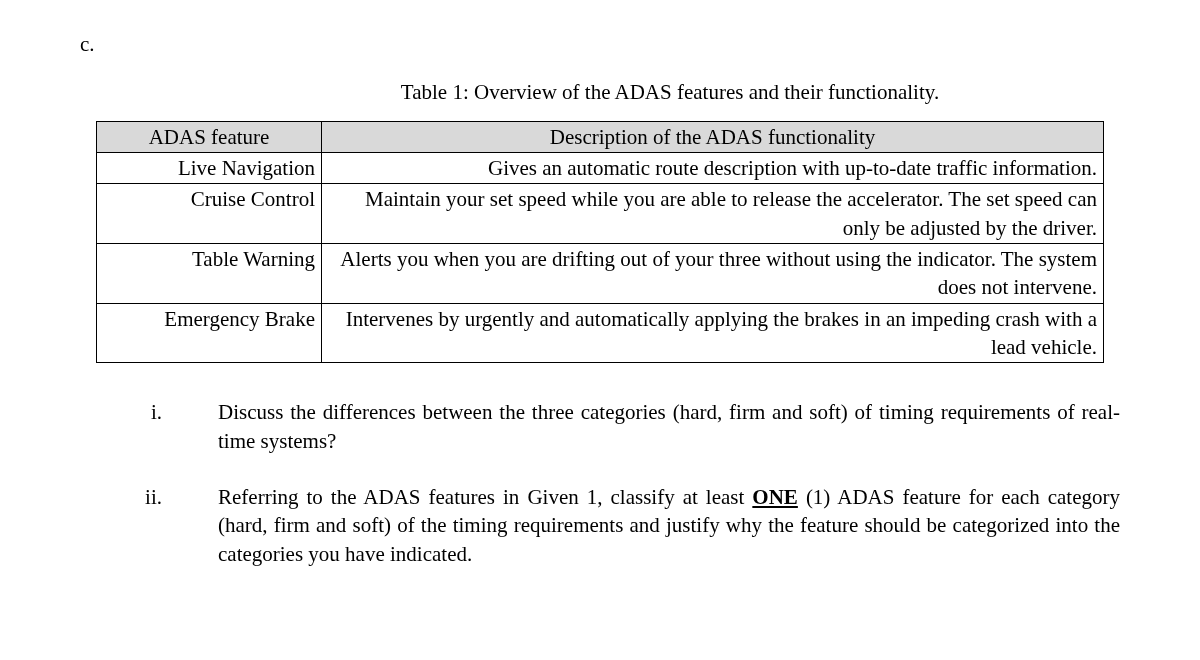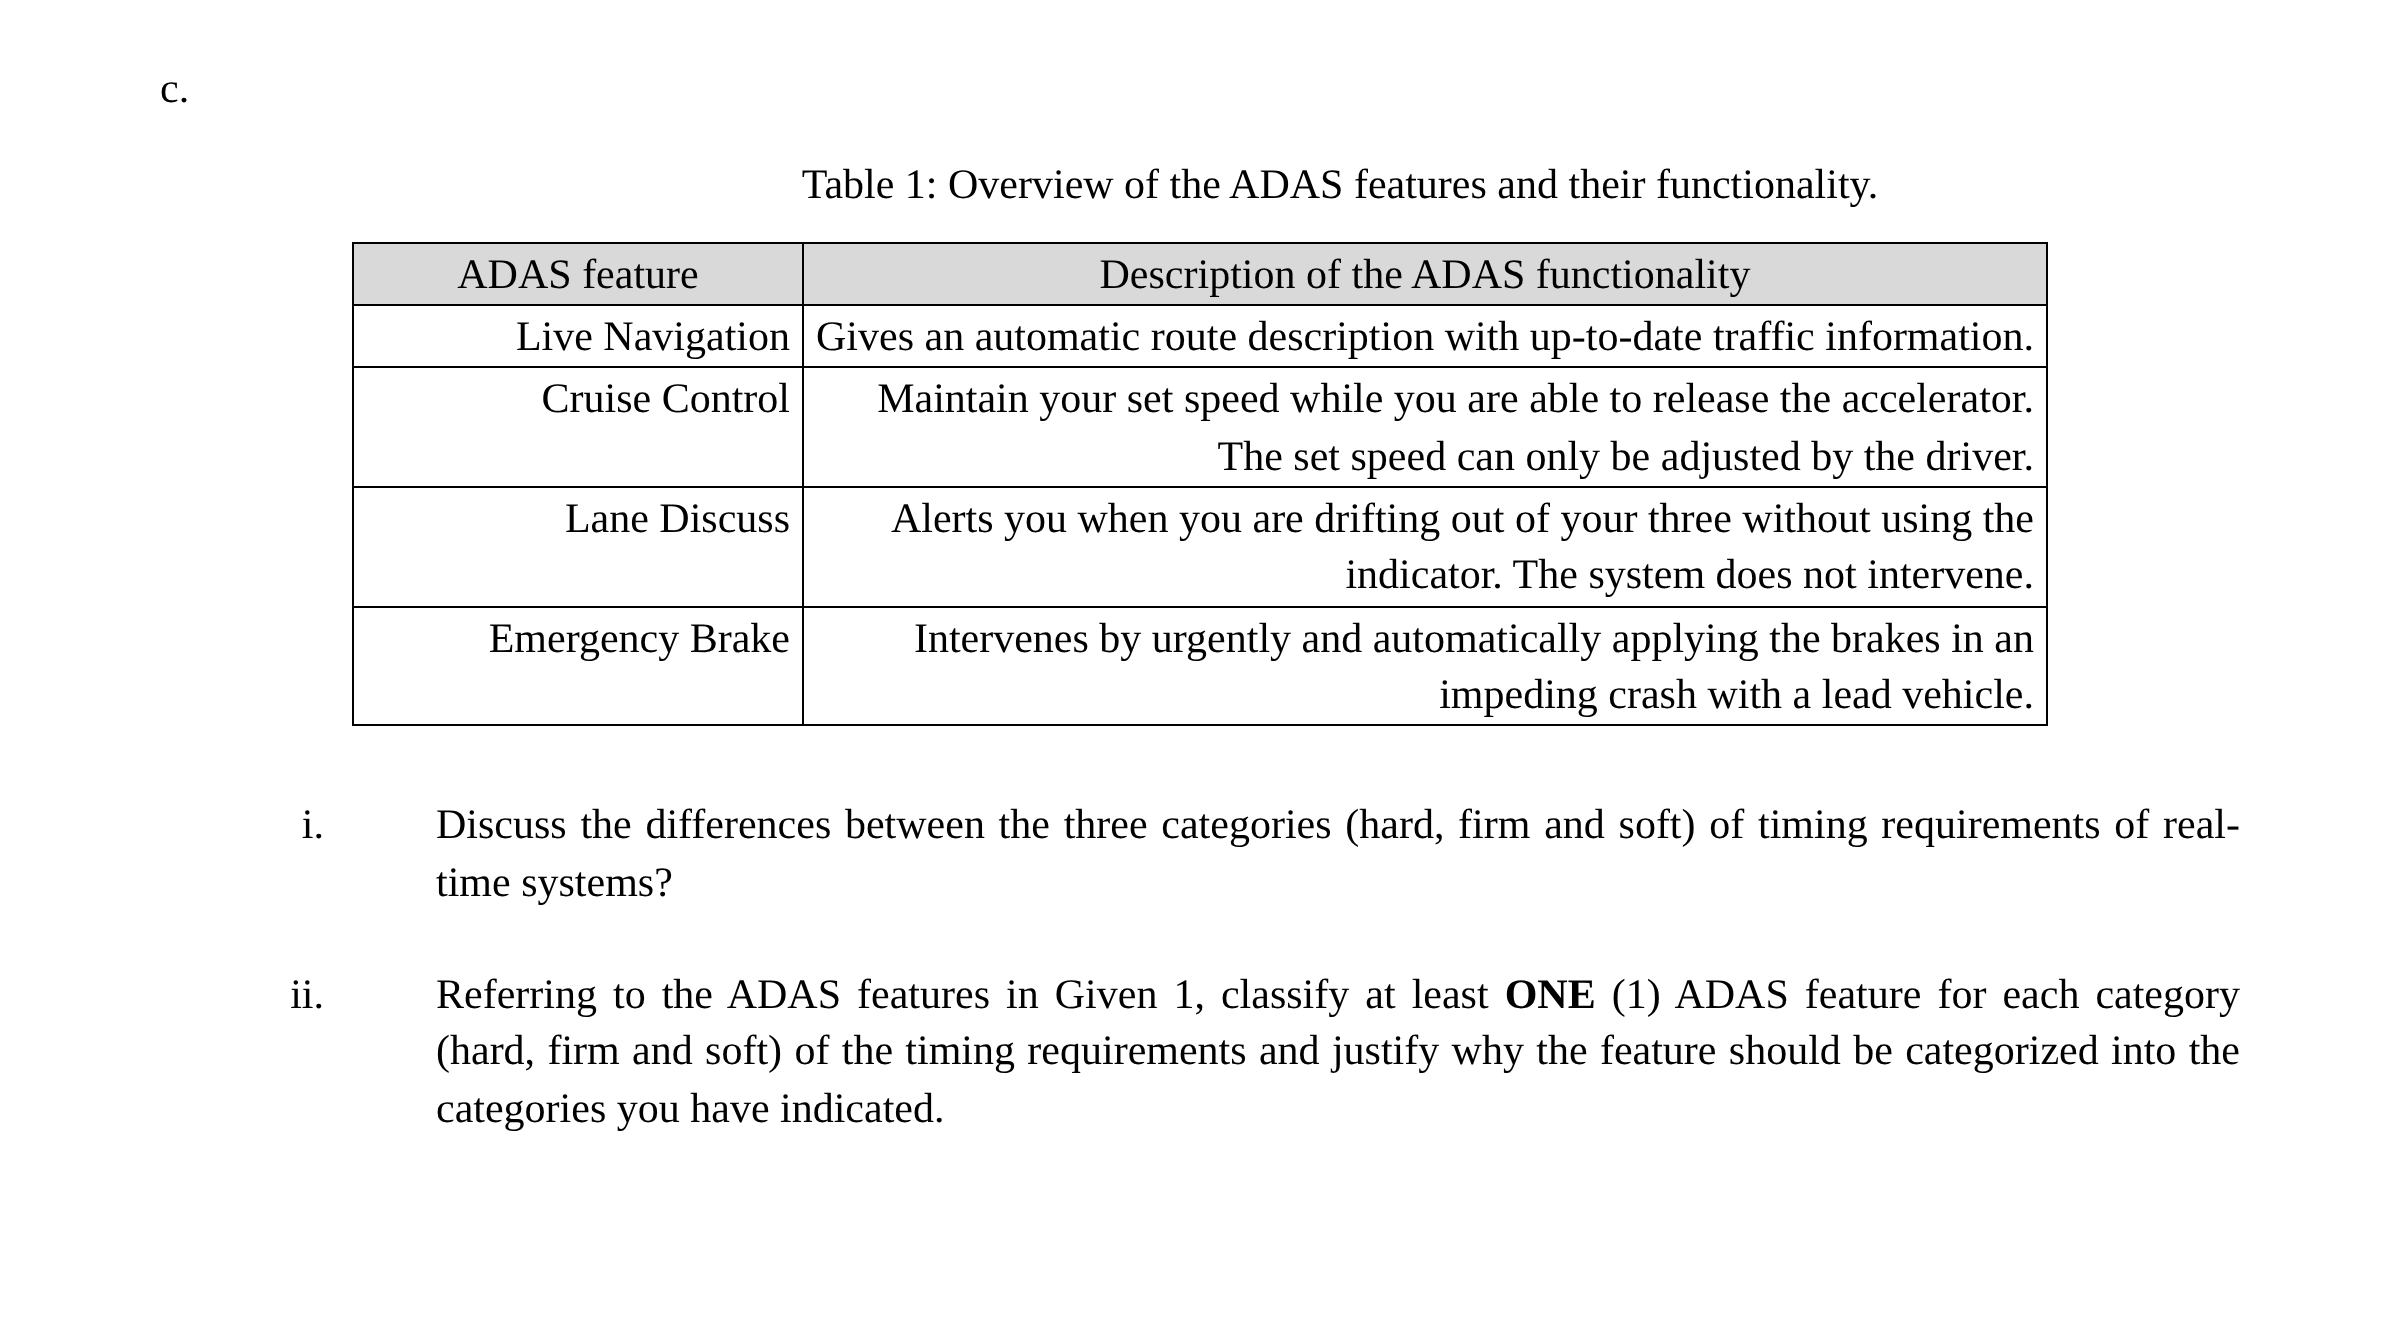--- a/index.html
+++ b/index.html
@@ -28,21 +28,21 @@
     }
     .table-caption {
       text-align: center;
       margin-left: 160px;
       margin-right: 20px;
       margin-bottom: 14px;
     }
     table.adas {
       border-collapse: collapse;
       margin: 0 auto 35px auto;
-      width: 848px;
+      width: 1008px;
     }
     table.adas th, table.adas td {
       border: 1px solid #000;
       padding: 1px 6px 1px 6px;
       vertical-align: top;
       text-align: right;
       font-weight: normal;
     }
     table.adas thead th {
       background: #d9d9d9;
@@ -65,20 +65,21 @@
       text-align: right;
       padding-right: 18px;
     }
     .sub-body {
       flex: 1;
       text-align: justify;
       margin-left: 38px;
     }
     .bold {
       font-weight: bold;
+      text-decoration: underline;
     }
   </style>
 </head>
 <body>
 
 <div class="question-c">
   <div class="marker-c">c.</div>
 </div>
 
 <div class="table-caption">Table 1: Overview of the ADAS features and their functionality.</div>
@@ -93,21 +94,21 @@
   <tbody>
     <tr>
       <td class="col-feature">Live Navigation</td>
       <td>Gives an automatic route description with up-to-date traffic information.</td>
     </tr>
     <tr>
       <td class="col-feature">Cruise Control</td>
       <td>Maintain your set speed while you are able to release the accelerator. The set speed can only be adjusted by the driver.</td>
     </tr>
     <tr>
-      <td class="col-feature">Lane Discuss</td>
+      <td class="col-feature">Table Warning</td>
       <td>Alerts you when you are drifting out of your three without using the indicator. The system does not intervene.</td>
     </tr>
     <tr>
       <td class="col-feature">Emergency Brake</td>
       <td>Intervenes by urgently and automatically applying the brakes in an impeding crash with a lead vehicle.</td>
     </tr>
   </tbody>
 </table>
 
 <div class="sub-list">

